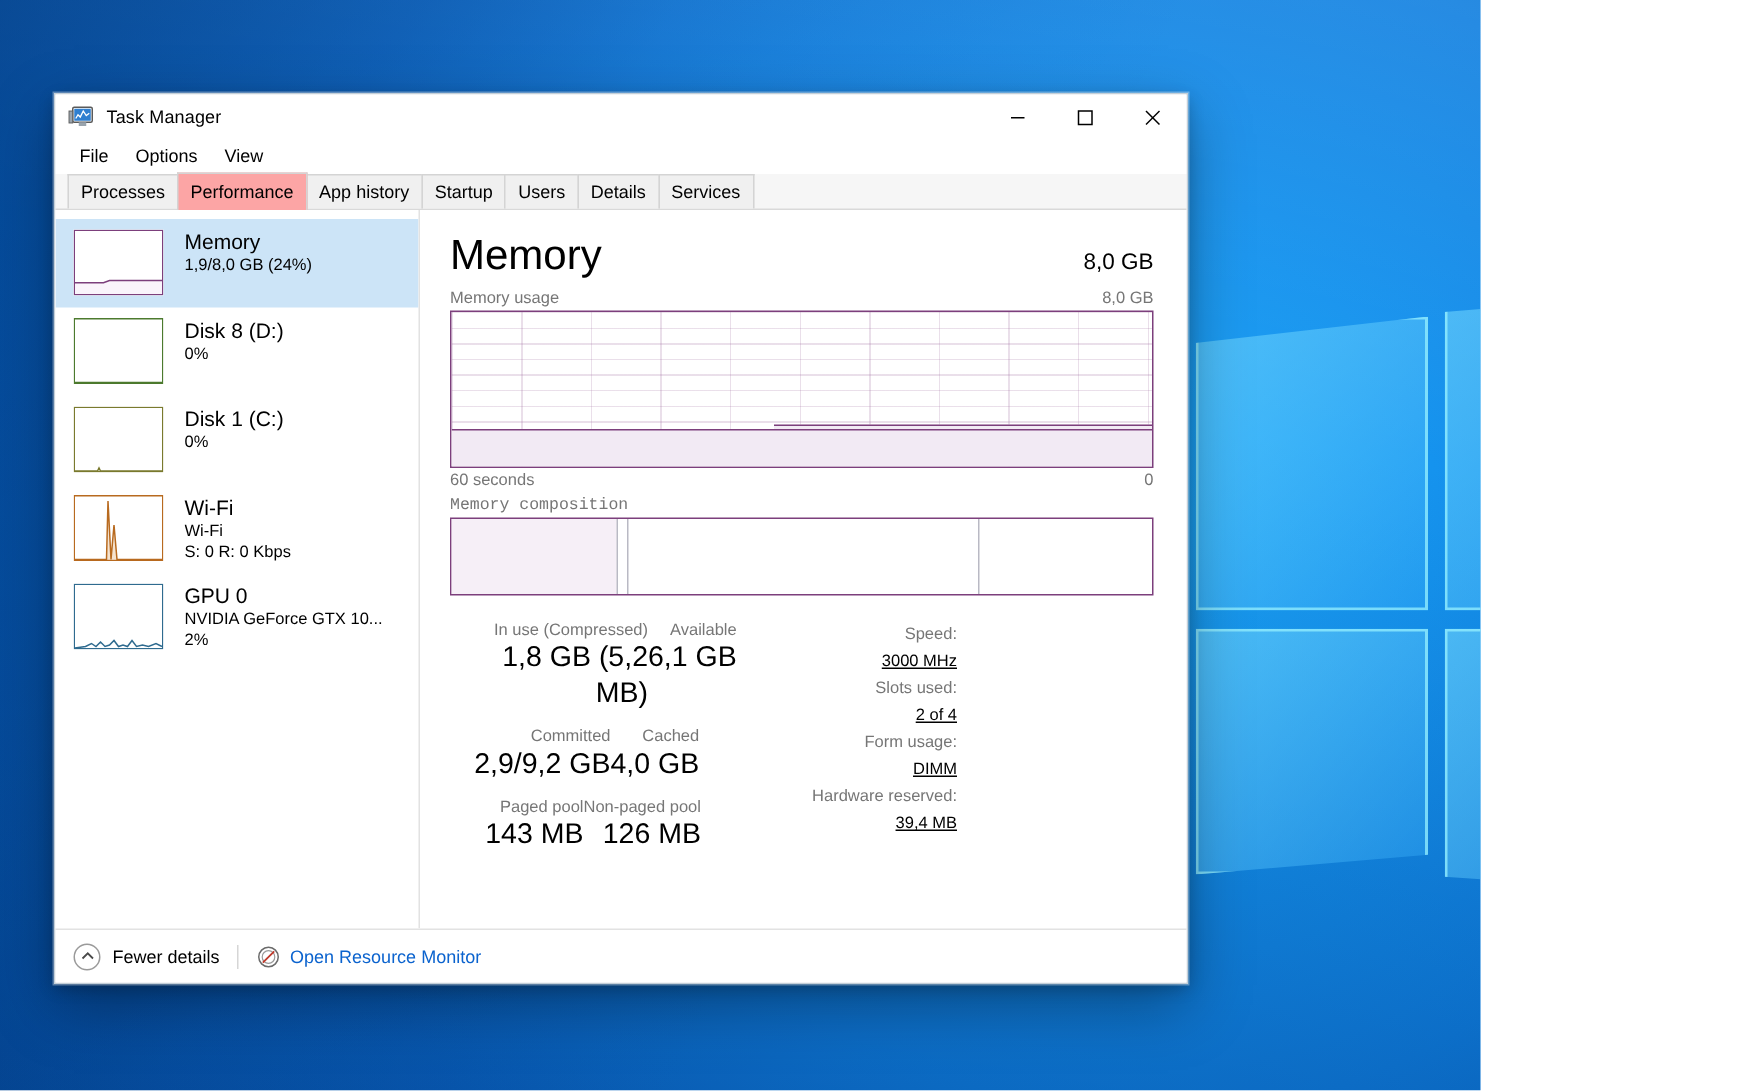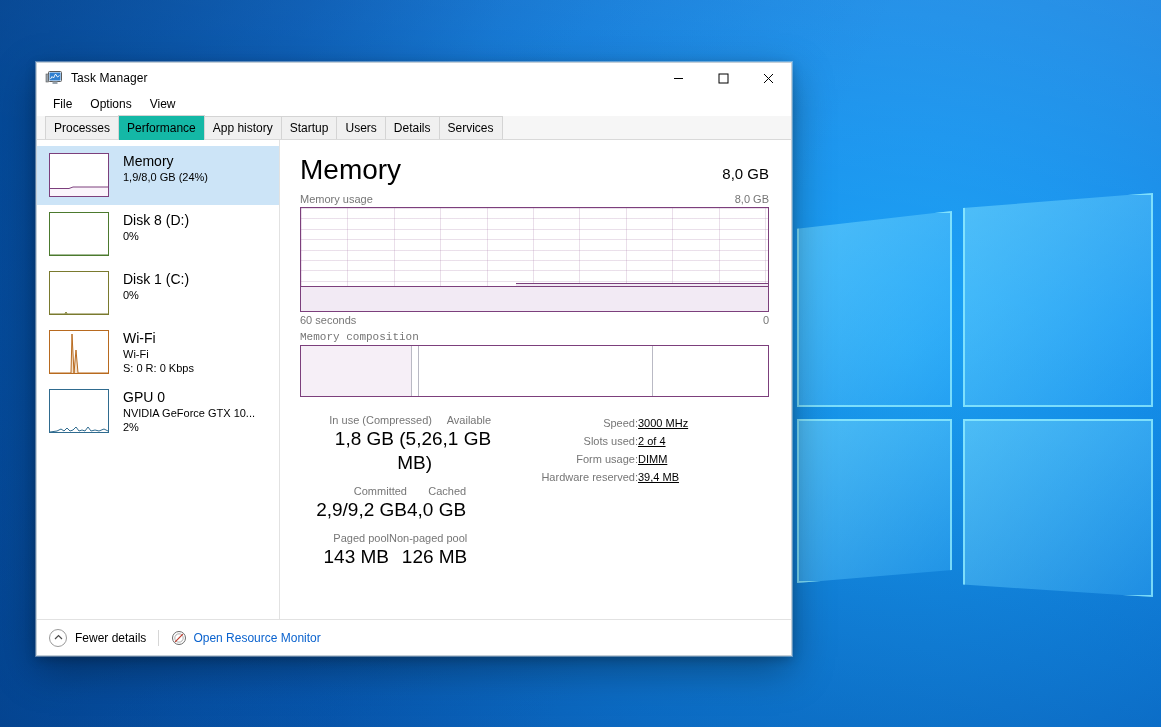--- a/index.html
+++ b/index.html
@@ -6,21 +6,21 @@
   html, body {
     margin: 0; padding: 0;
     width: 1161px; height: 727px;
     overflow: hidden;
     font-family: "Liberation Sans", sans-serif;
   }
 
   
   #desktop {
     position: relative;
-    width: 1161px; height: 727px;
+    width: 987px; height: 727px;
     background: radial-gradient(circle at 78% 48%, #1ca4f7 0%, #1593ee 22%, #0f7fe0 46%, #0a66c6 70%, #0753a8 100%);
     overflow: hidden;
   }
   #desktop::before {
     content: "";
     position: absolute; left: 0; top: 0; right: 0; bottom: 0;
     background:
       linear-gradient(115deg, rgba(2,60,130,0.55) 0%, rgba(2,70,150,0.12) 34%, rgba(255,255,255,0.0) 60%),
       linear-gradient(190deg, rgba(255,255,255,0.10) 0%, rgba(0,0,0,0.0) 35%, rgba(0,40,100,0.30) 100%);
   }
@@ -93,21 +93,21 @@
     font-size: 12px; line-height: 14px;
     padding: 4px 8px 4px 8px;
     background: #f0f0f0;
     border: 1px solid #d4d4d4;
     border-bottom: none;
     margin-right: -1px;
     color: #000;
     position: relative; top: 0;
   }
   .tab.selected {
-    background: #14b8a6;
+    background: #fca5a5;
     border-color: #d4d4d4;
     z-index: 3;
     padding-top: 5px; padding-bottom: 5px;
     top: 0;
     margin-bottom: -1px;
   }
 
   
   #body {
     flex: 1; display: flex; min-height: 0;
@@ -211,21 +211,21 @@
     margin-top: 16px;
     text-align: right;
   }
   #stats-left { width: 218px; flex: none; }
   .stat-row { display: flex; margin-bottom: 9px; }
   .stat-block { }
   .stat-label { font-size: 11px; color: #767676; line-height: 14px; }
   .stat-value { font-size: 19px; color: #000; line-height: 24px; font-weight: 400; }
 
   #stats-right { padding-top: 1px; }
-  .detail-line { display: flex; line-height: 18px; }
+  .detail-line { display: flex; line-height: 18px; flex-direction: column; }
   .detail-key { width: 120px; flex: none; font-size: 11px; color: #767676; }
   .detail-val { font-size: 11px; color: #000; text-decoration: underline; }
 
   
   #footer {
     height: 36px; flex: none;
     border-top: 1px solid #e2e2e2;
     display: flex; align-items: center;
     padding-left: 12px;
     background: #fff;

